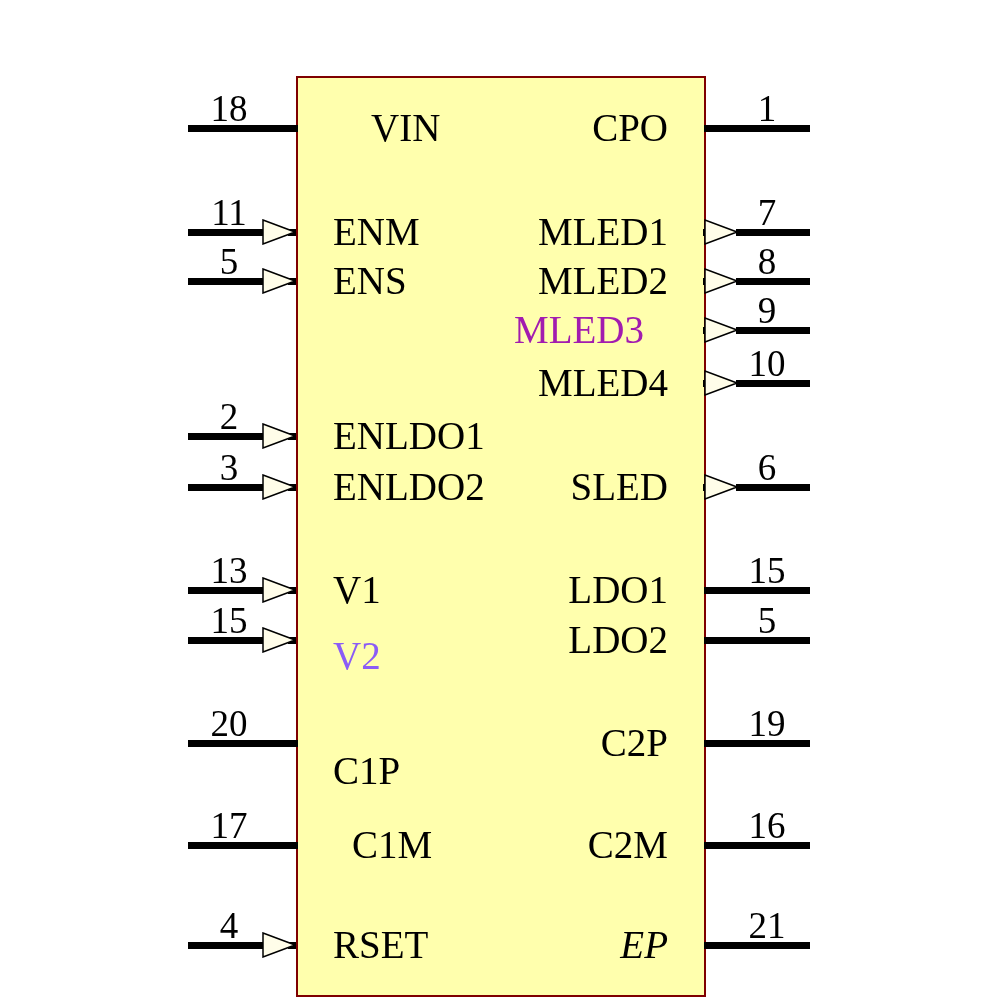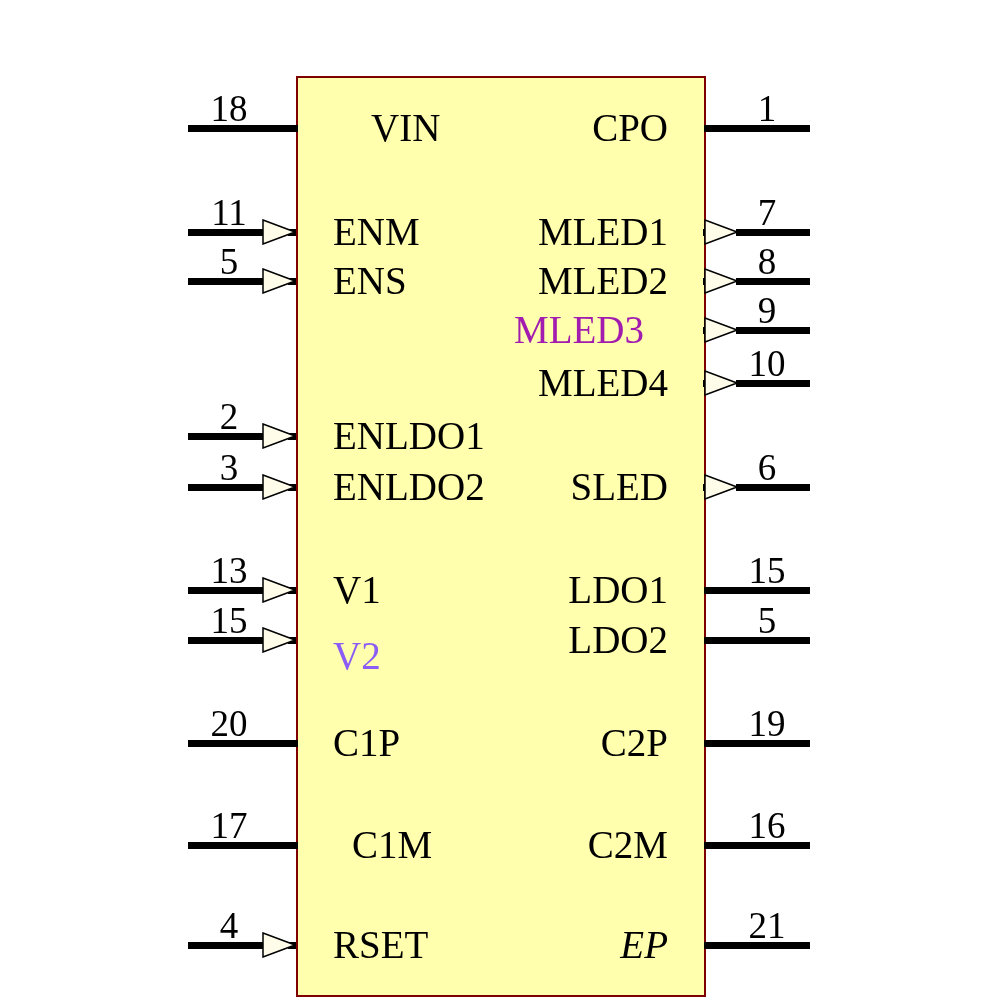--- a/index.html
+++ b/index.html
@@ -97,21 +97,21 @@
         <div class="pin-nub" style="top: 637px; background: rgb(0, 0, 0); left: 288px;"></div>
         <svg class="pin-arrow" viewBox="0 0 34 26" style="left: 262px; top: 627px;">
           <polygon points="1,1 33,13 1,25" fill="#fffde9" stroke="#000000" stroke-width="1.5"></polygon>
         </svg>
         <div class="pin-number" style="left: 169px; top: 597px; color: rgb(0, 0, 0);">15</div>
         <div class="pin-label" style="top: 632px; color: #8b5cf6; left: 333px;">V2</div>
       </div>
       <div>
         <div class="pin-line" style="top: 740px; background: rgb(0, 0, 0); left: 188px; width: 110px;"></div>
         <div class="pin-number" style="left: 169px; top: 700px; color: rgb(0, 0, 0);">20</div>
-        <div class="pin-label" style="top: 719px; color: rgb(0, 0, 0); left: 333px;">C1P</div>
+        <div class="pin-label" style="top: 747px; color: rgb(0, 0, 0); left: 333px;">C1P</div>
       </div>
       <div>
         <div class="pin-line" style="top: 842px; background: rgb(0, 0, 0); left: 188px; width: 110px;"></div>
         <div class="pin-number" style="left: 169px; top: 802px; color: rgb(0, 0, 0);">17</div>
         <div class="pin-label" style="top: 821px; color: rgb(0, 0, 0); left: 333px; margin-left: 19px;">C1M</div>
       </div>
       <div>
         <div class="pin-line" style="top: 942px; background: rgb(0, 0, 0); left: 188px; width: 75px;"></div>
         <div class="pin-nub" style="top: 942px; background: rgb(0, 0, 0); left: 288px;"></div>
         <svg class="pin-arrow" viewBox="0 0 34 26" style="left: 262px; top: 932px;">

